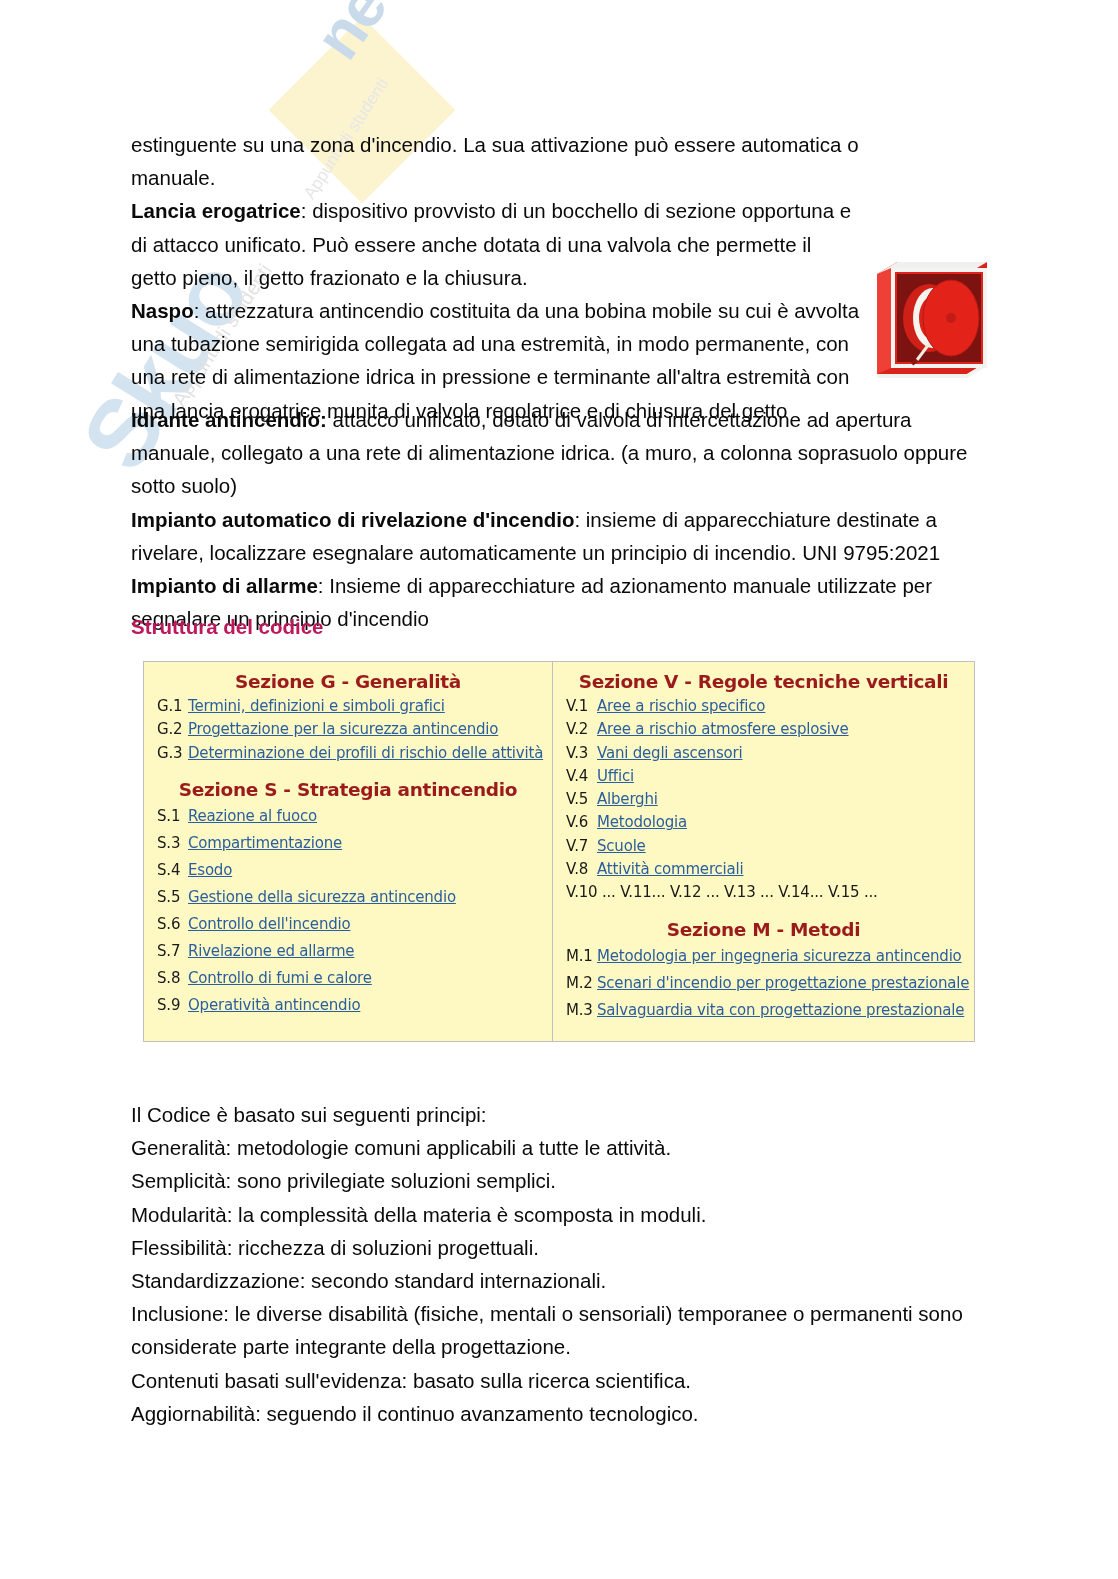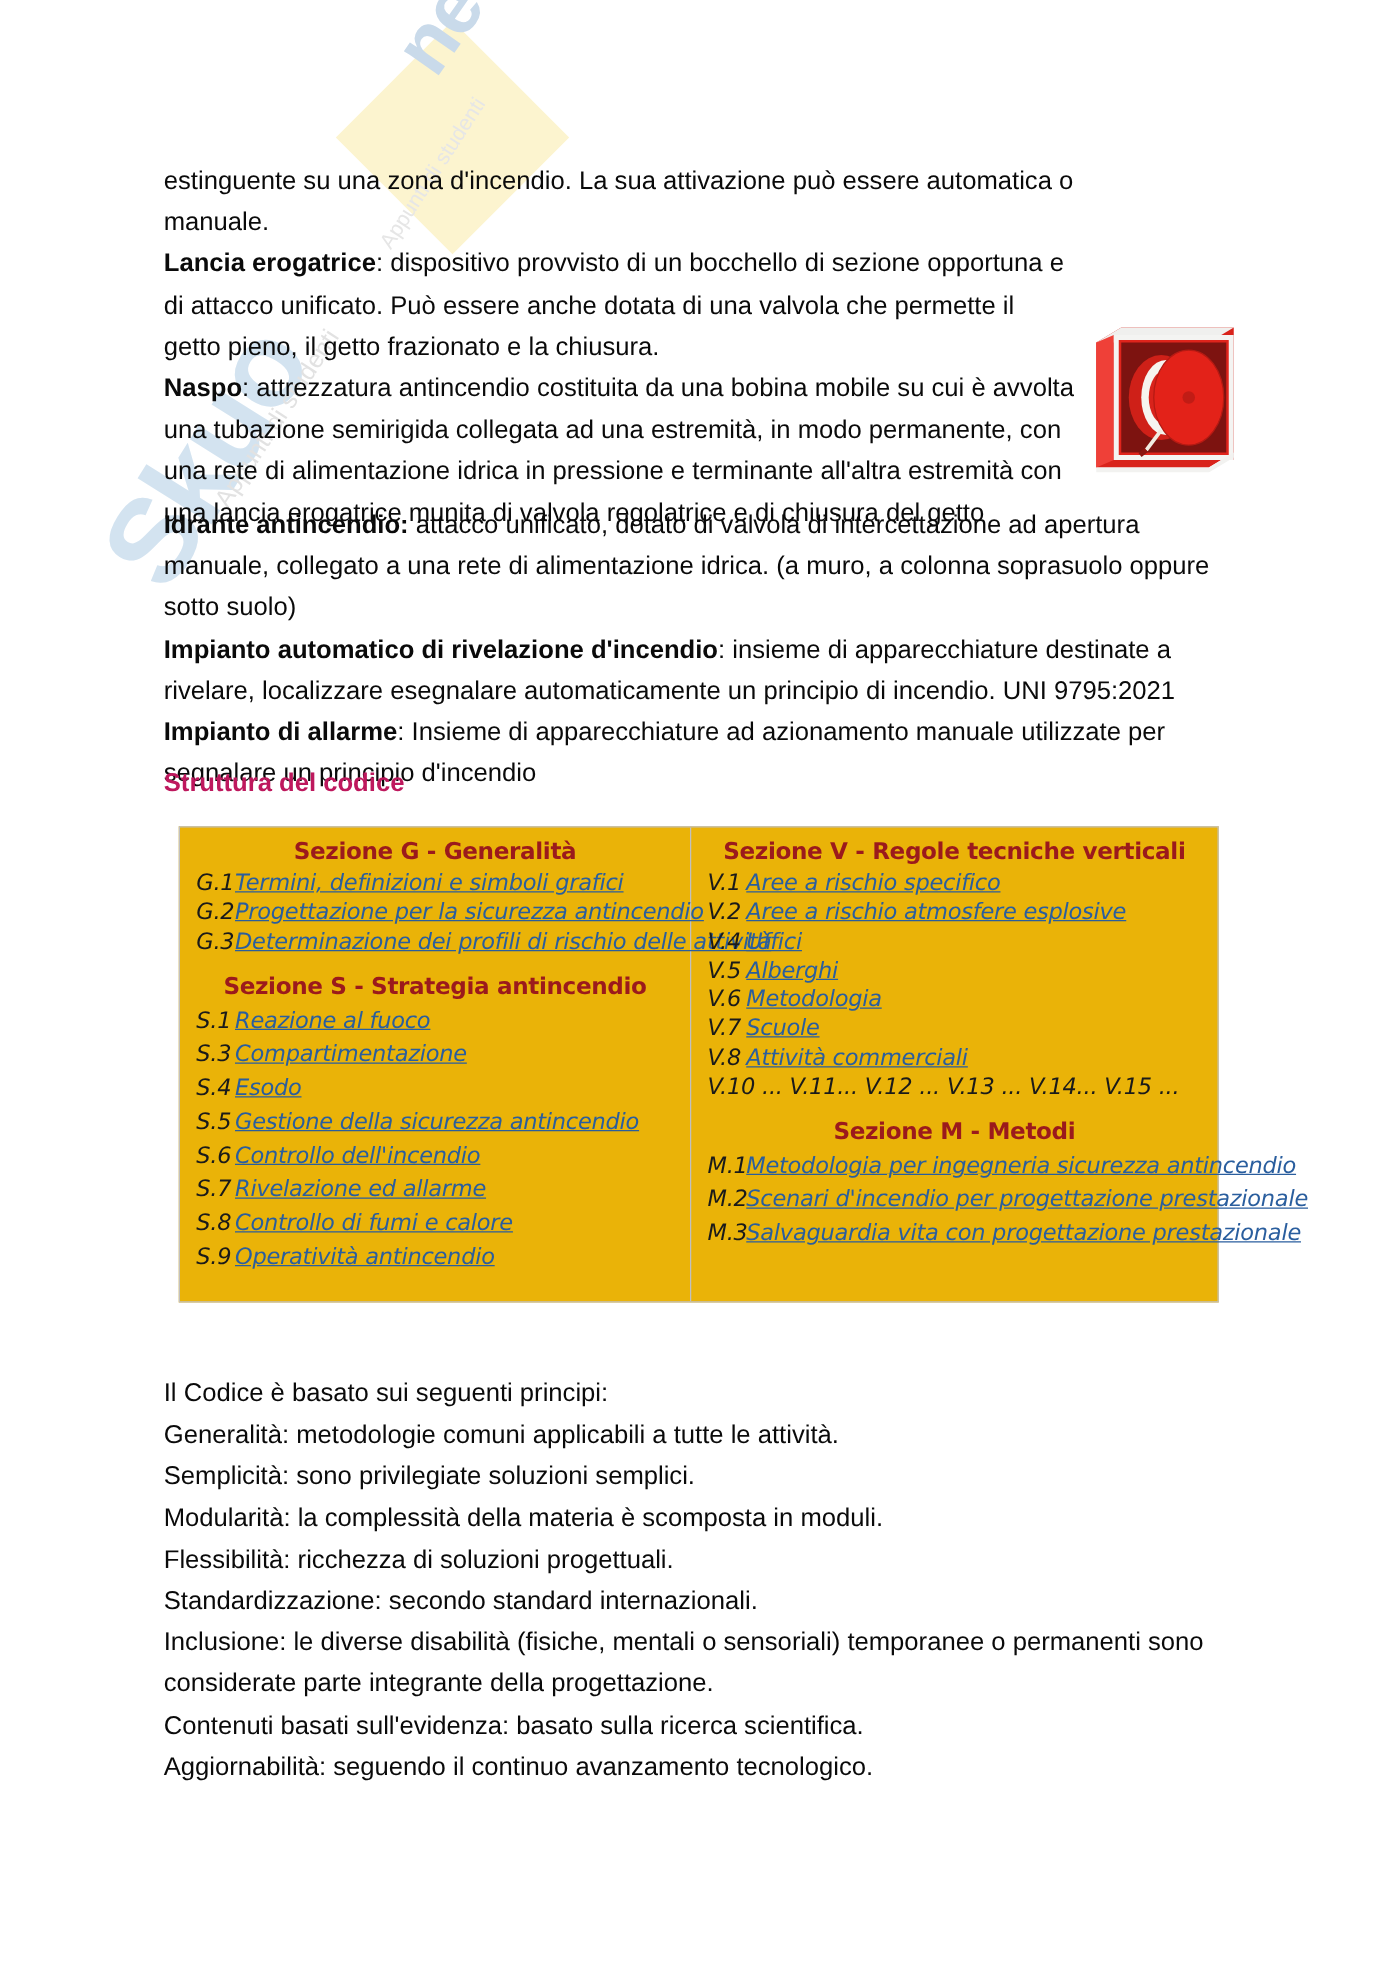--- a/index.html
+++ b/index.html
@@ -127,21 +127,21 @@
   }
 
   
   .code-table {
     position: absolute;
     left: 143px;
     top: 661px;
     width: 832px;
     height: 381px;
     border: 1px solid #c0c0c0;
-    background: #eab308;
+    background: #fef9c3;
     display: flex;
     z-index: 2;
     box-sizing: border-box;
   }
   .col {
     box-sizing: border-box;
     padding: 7px 4px 4px 4px;
   }
   .col-left {
     width: 409px;
@@ -157,24 +157,23 @@
     font-size: 18.5px;
     font-family: "DejaVu Sans", sans-serif;
     letter-spacing: -0.3px;
     padding: 2px 0 3px 0;
   }
   .sec-title.mid { padding-top: 14px; }
   .row {
     display: flex;
     align-items: flex-end;
     font-family: "DejaVu Sans", sans-serif;
-    font-size: 18px;
+    font-size: 15px;
     line-height: 23.3px;
     white-space: nowrap;
-    font-style: italic;
   }
   .row .num {
     color: #1a1a1a;
     width: 40px;
     flex: 0 0 40px;
     padding-left: 9px;
     box-sizing: border-box;
     letter-spacing: -0.2px;
   }
   .row .num.wide {
@@ -309,20 +308,24 @@
 
         <div class="sec-title">Sezione V - Regole tecniche verticali</div>
 
         <div class="row">
           <span class="num">V.1</span>
           <span class="lbl">Aree a rischio specifico</span>
         </div>
         <div class="row">
           <span class="num">V.2</span>
           <span class="lbl">Aree a rischio atmosfere esplosive</span>
+        </div>
+        <div class="row">
+          <span class="num">V.3</span>
+          <span class="lbl">Vani degli ascensori</span>
         </div>
         <div class="row">
           <span class="num">V.4</span>
           <span class="lbl">Uffici</span>
         </div>
         <div class="row">
           <span class="num">V.5</span>
           <span class="lbl">Alberghi</span>
         </div>
         <div class="row">

